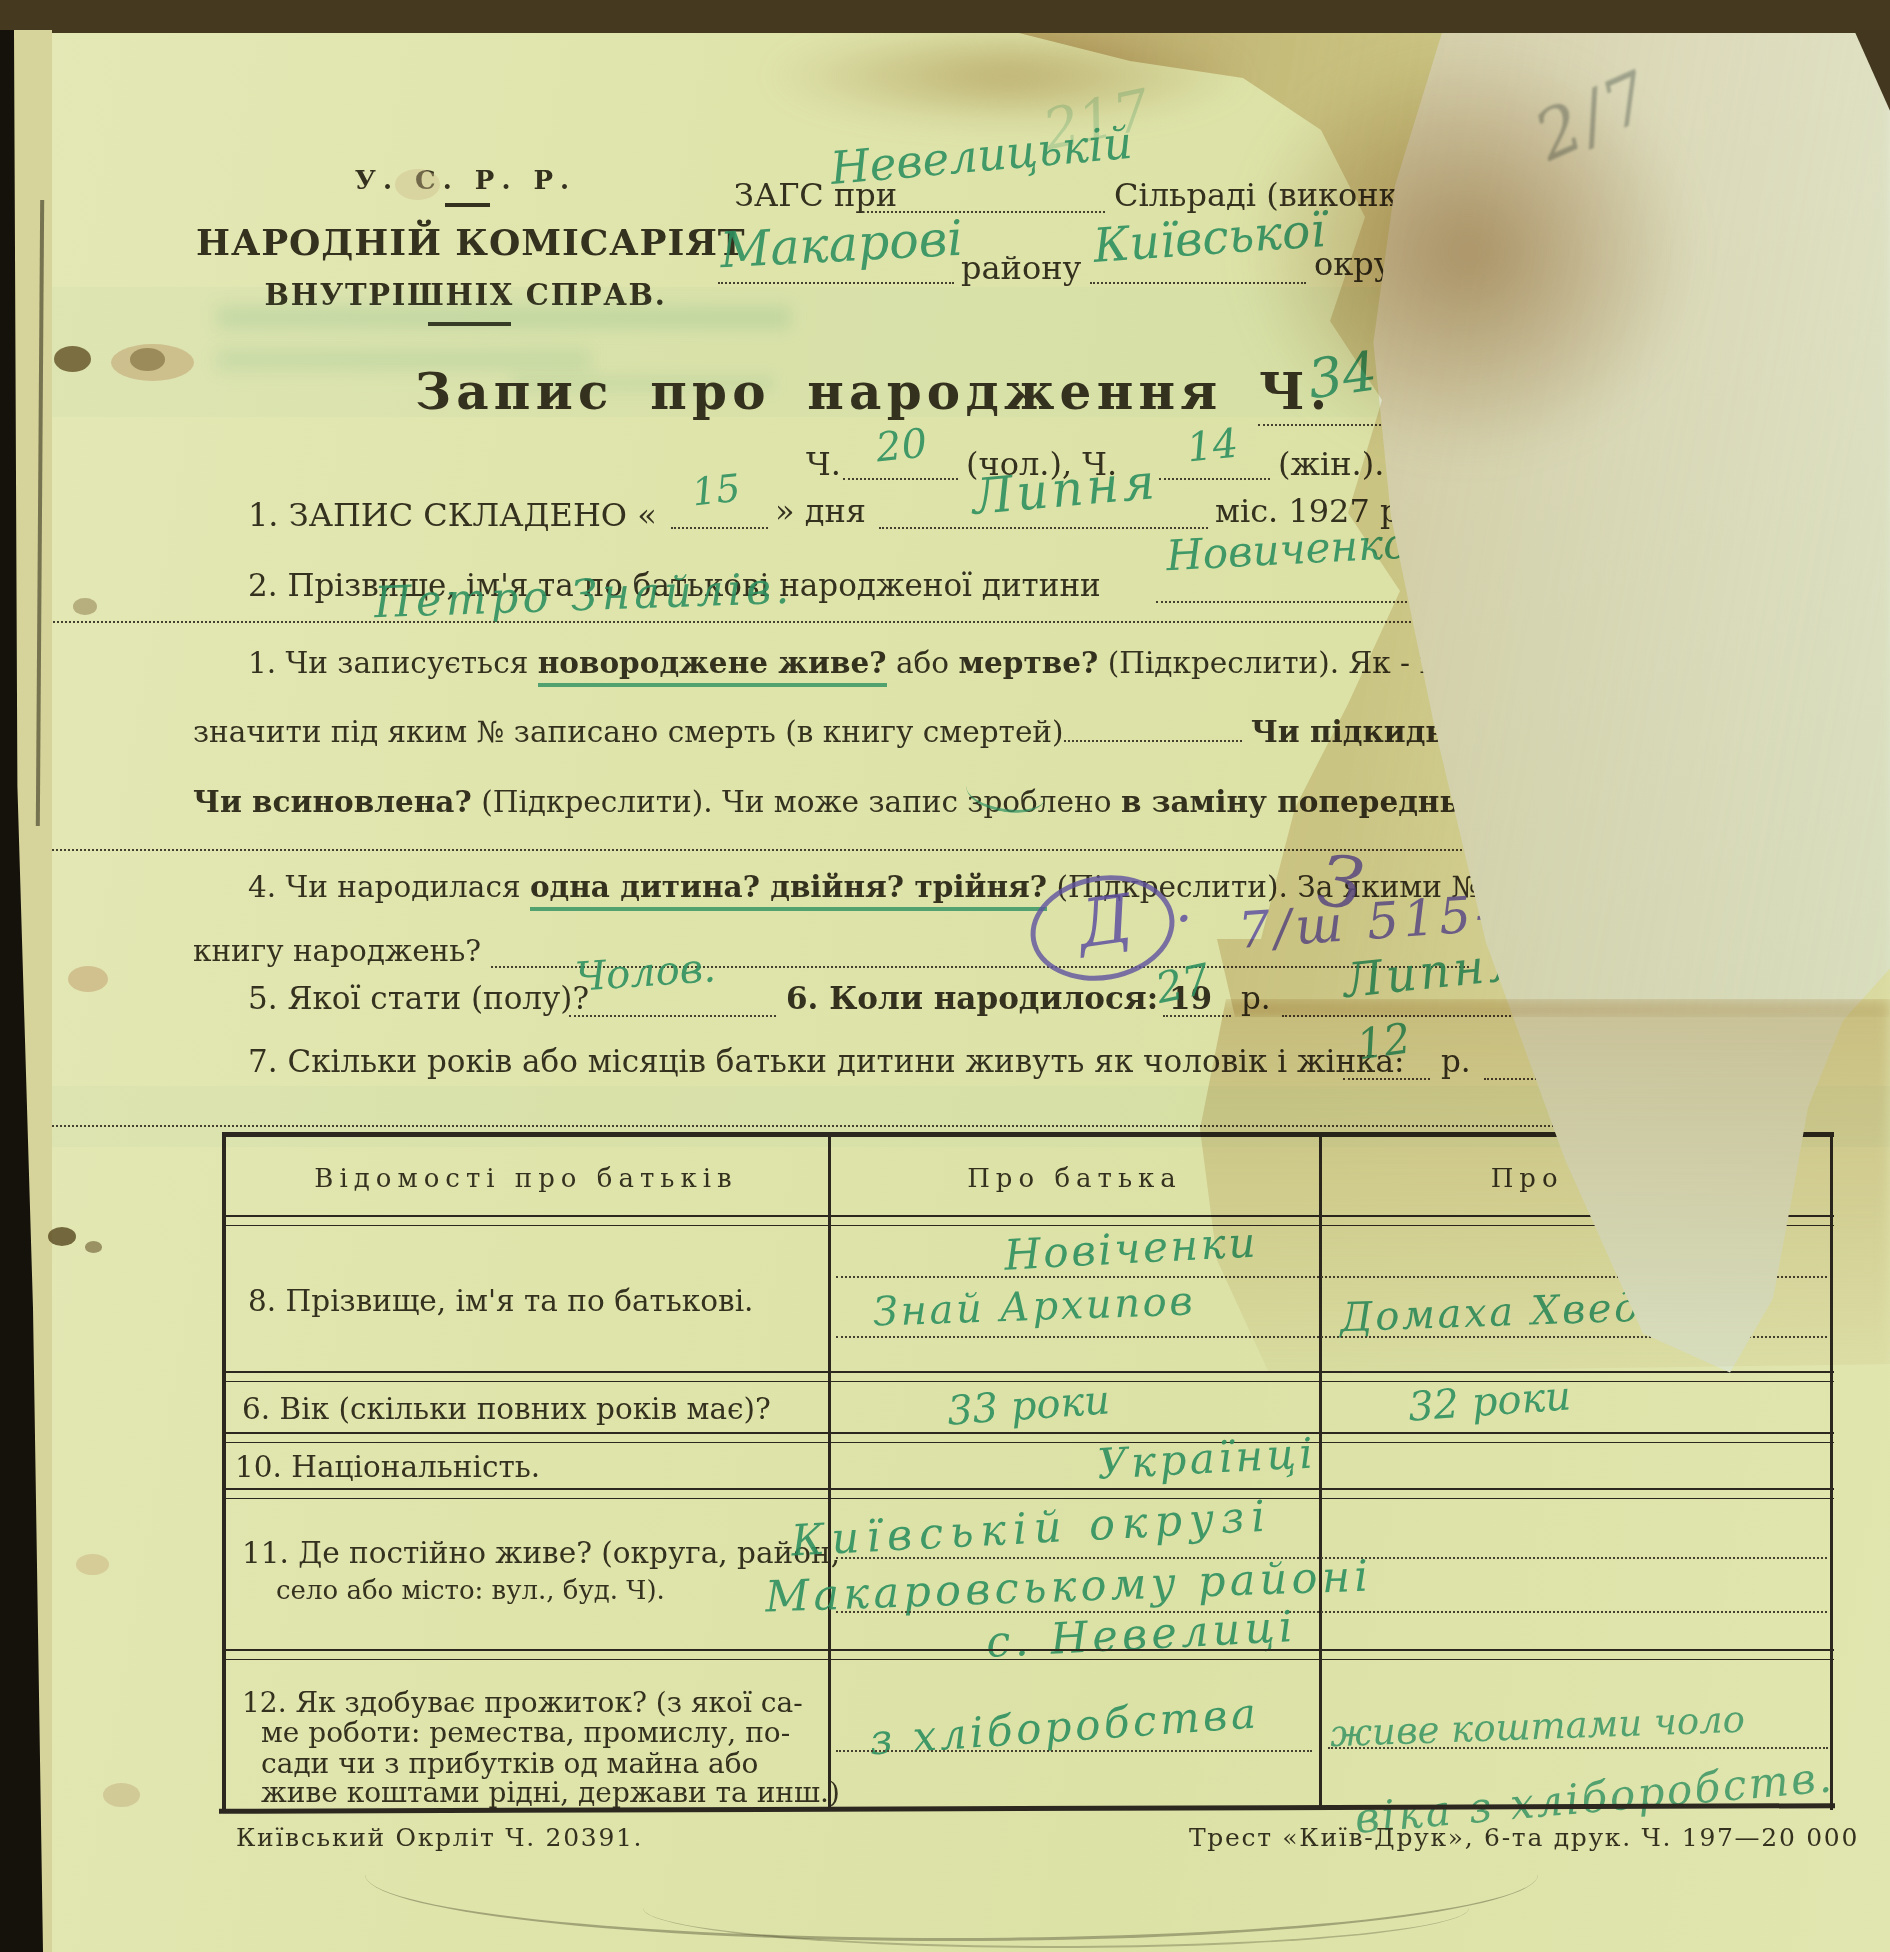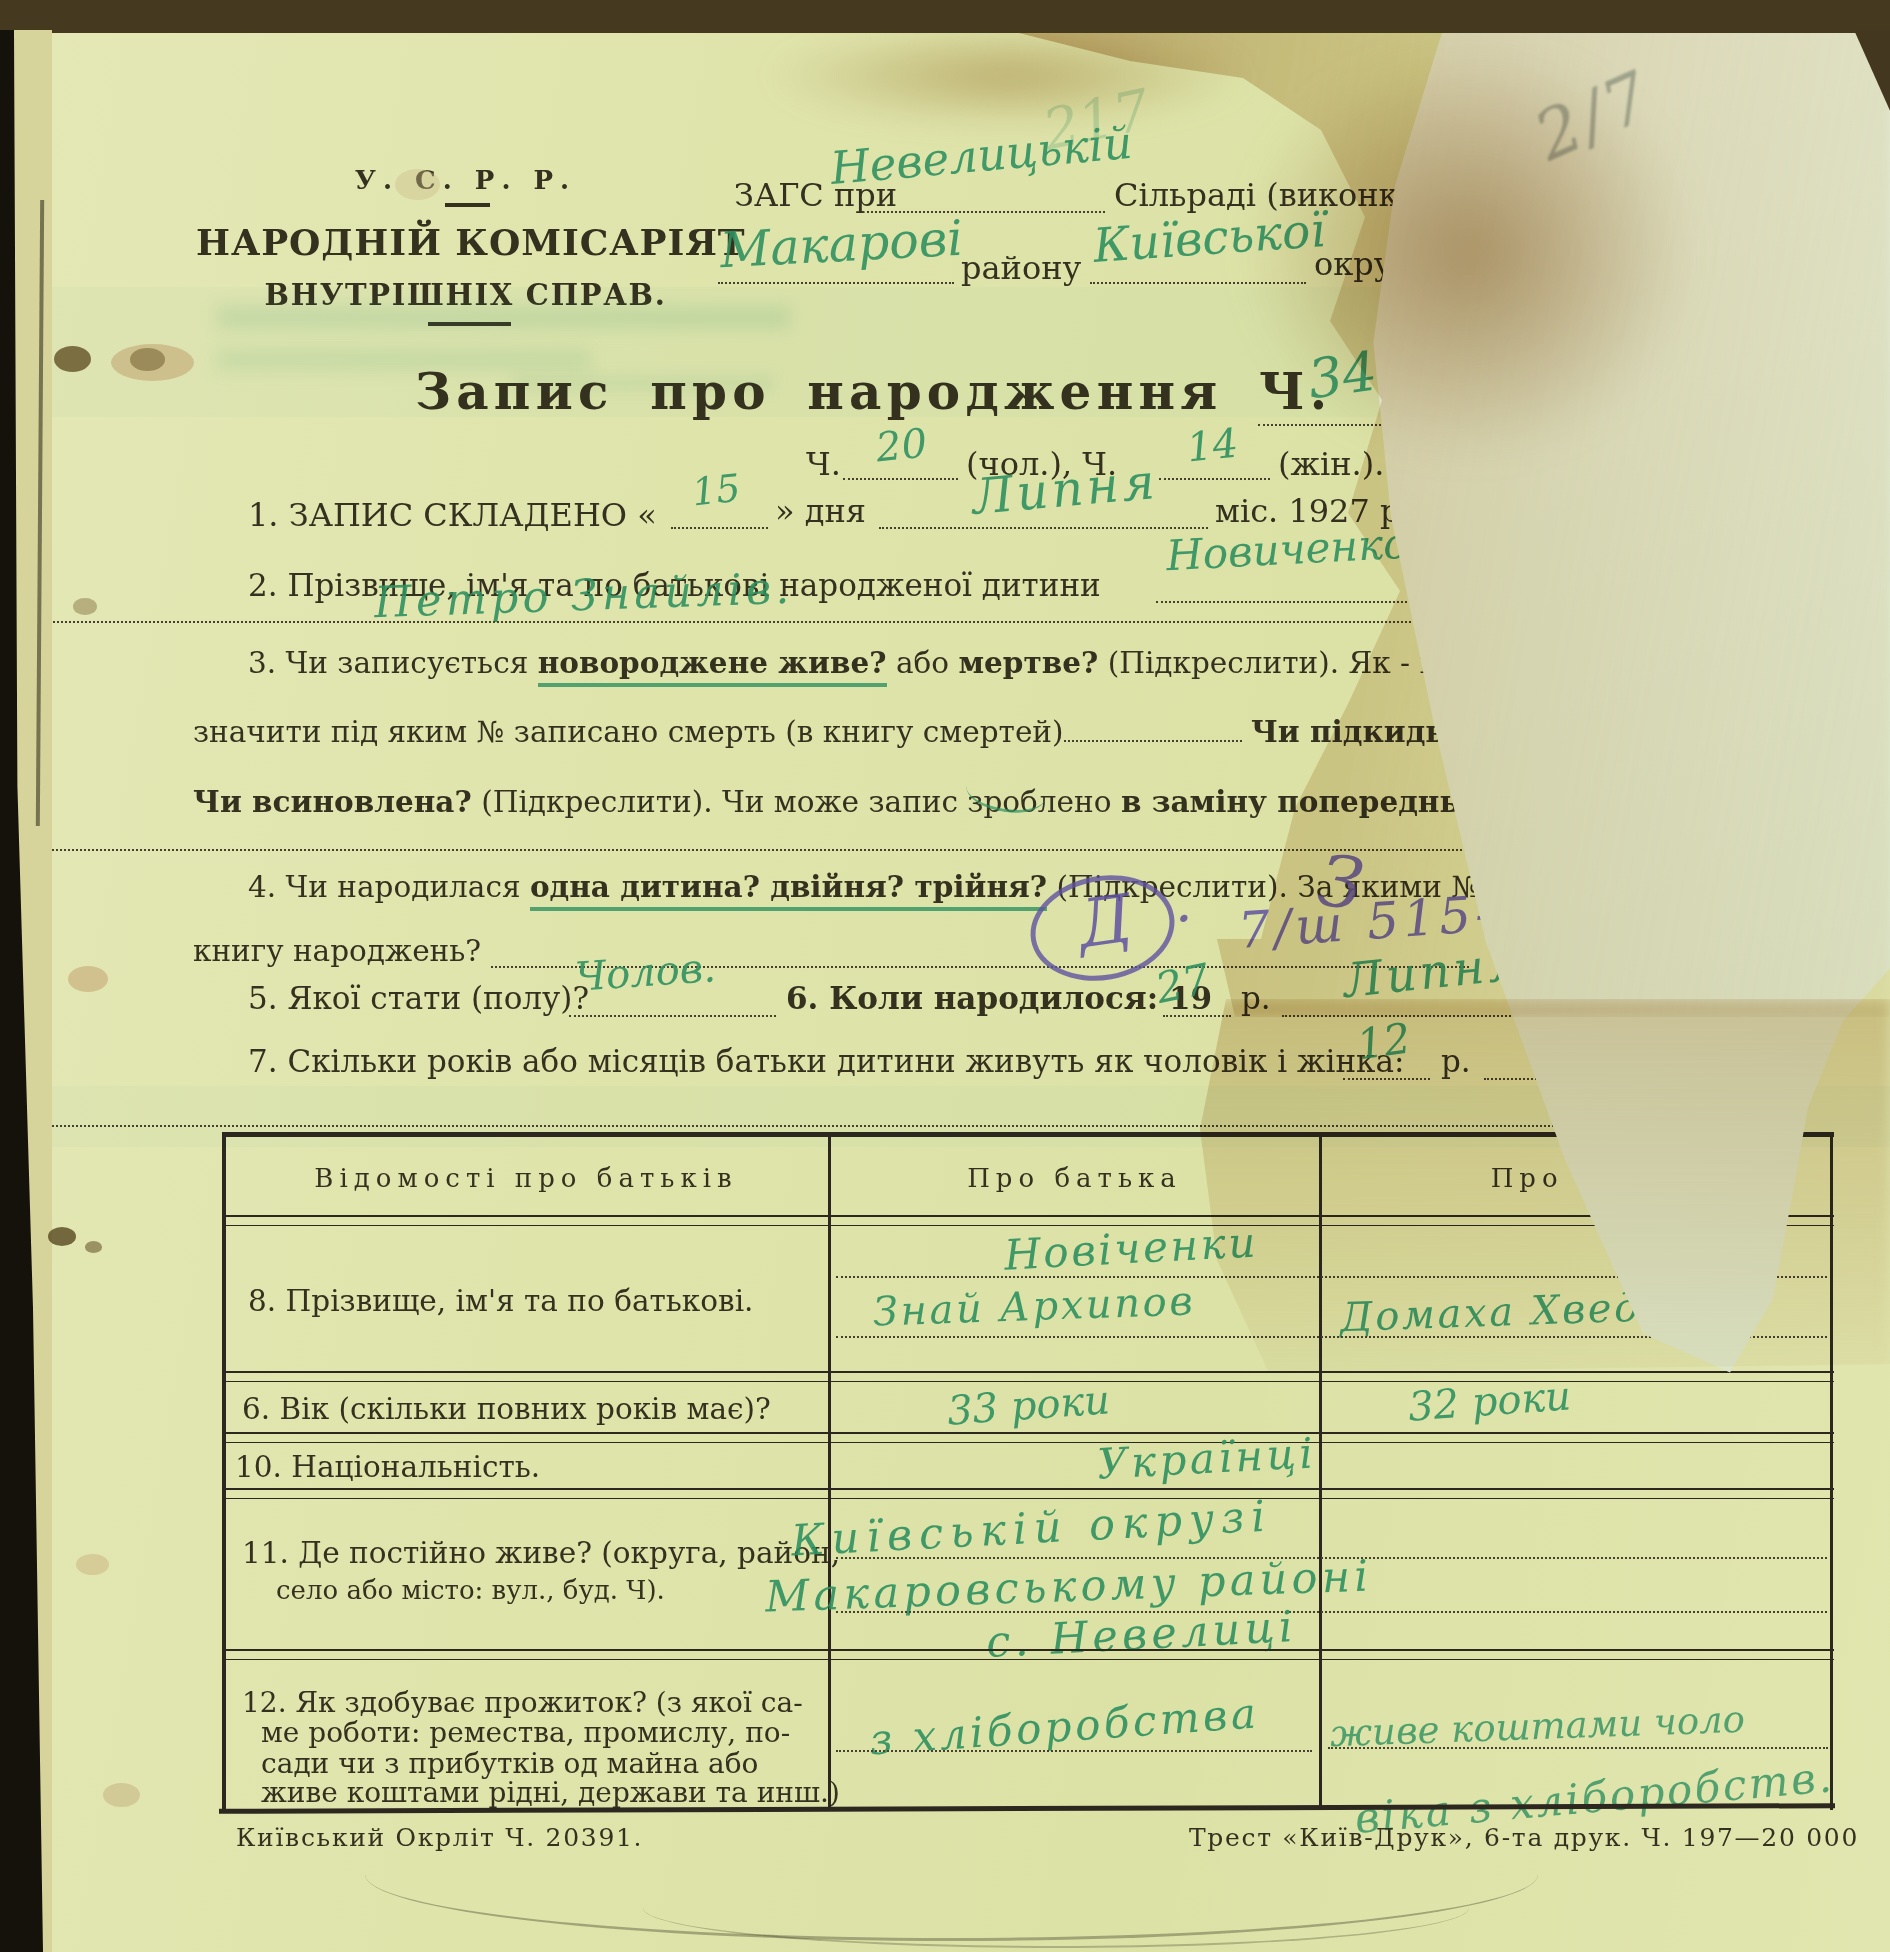--- a/index.html
+++ b/index.html
@@ -73,21 +73,21 @@
   <div class="abs dots" style="left:879px;top:527px;width:329px;"></div>
   <div class="abs hw" style="left:972px;top:461px;font-size:49px;transform:rotate(-5deg);letter-spacing:3.5px;">Липня</div>
   <div class="abs printed" style="left:1215px;top:492px;font-size:32px;">міс. 1927 року.</div>
 
   <div class="abs printed" style="left:248px;top:567px;font-size:31px;">2. Прізвище, ім'я та по батькові народженої дитини</div>
   <div class="abs dots" style="left:1156px;top:601px;width:287px;"></div>
   <div class="abs hw" style="left:1166px;top:525px;font-size:42px;transform:rotate(-3deg);">Новиченко</div>
   <div class="abs hw" style="left:374px;top:570px;font-size:43px;transform:rotate(-2deg);letter-spacing:4.3px;">Петро Знайлів.</div>
   <div class="abs dots" style="left:48px;top:621px;width:1399px;"></div>
 
-  <div class="abs printed" style="left:248px;top:645px;font-size:29.5px;"><span>3. Чи записується</span> <span class="b ugreen">новороджене живе?</span> <span>або</span> <span class="b">мертве?</span> <span>(Підкреслити). Як - що мер</span></div>
+  <div class="abs printed" style="left:248px;top:645px;font-size:29.5px;"><span>1. Чи записується</span> <span class="b ugreen">новороджене живе?</span> <span>або</span> <span class="b">мертве?</span> <span>(Підкреслити). Як - що мер</span></div>
   <div class="abs printed" style="left:193px;top:714px;font-size:29.5px;"><span>значити під яким № записано смерть (в книгу смертей)</span><span class="idots" style="width:178px;"></span> <span class="b">Чи підкидьок?</span> <span>(зн</span></div>
   <div class="abs printed" style="left:193px;top:784px;font-size:29.5px;"><span class="b">Чи всиновлена?</span> <span>(Підкреслити). Чи може запис зроблено</span> <span class="b">в заміну попереднього?</span> <span>(зазначи</span></div>
   <div class="abs" style="left:966px;top:772px;width:80px;height:37px;border-bottom:3.5px solid rgba(46,145,97,.7);border-radius:0 0 50% 50%;transform:rotate(9deg);"></div>
   <div class="abs dots" style="left:48px;top:849px;width:1430px;"></div>
 
   <div class="abs printed" style="left:248px;top:869px;font-size:29.5px;"><span>4. Чи народилася</span> <span class="b ugreen">одна дитина? двійня? трійня?</span> <span>(Підкреслити). За якими №№ записан</span></div>
   <div class="abs printed" style="left:193px;top:934px;font-size:29.5px;">книгу народжень?</div>
   <div class="abs dots" style="left:491px;top:966px;width:978px;"></div>
   <div class="abs" style="left:1030px;top:876px;width:135px;height:94px;border:5.2px solid rgba(96,82,160,.8);border-radius:50%;transform:rotate(-10deg);"></div>
   <div class="abs hwp" style="left:1078px;top:883px;font-size:66px;transform:rotate(-8deg);">Д</div>

